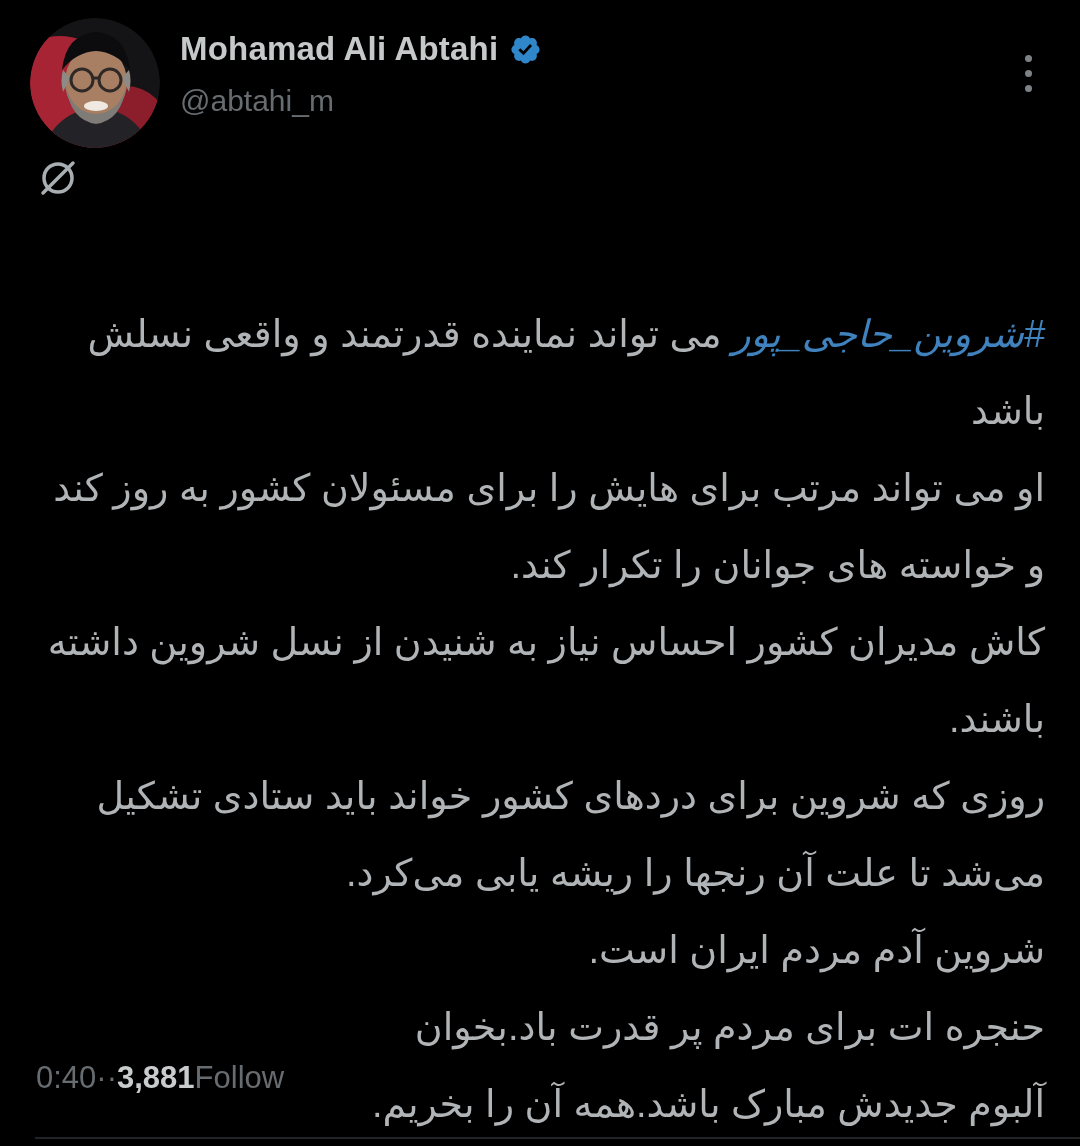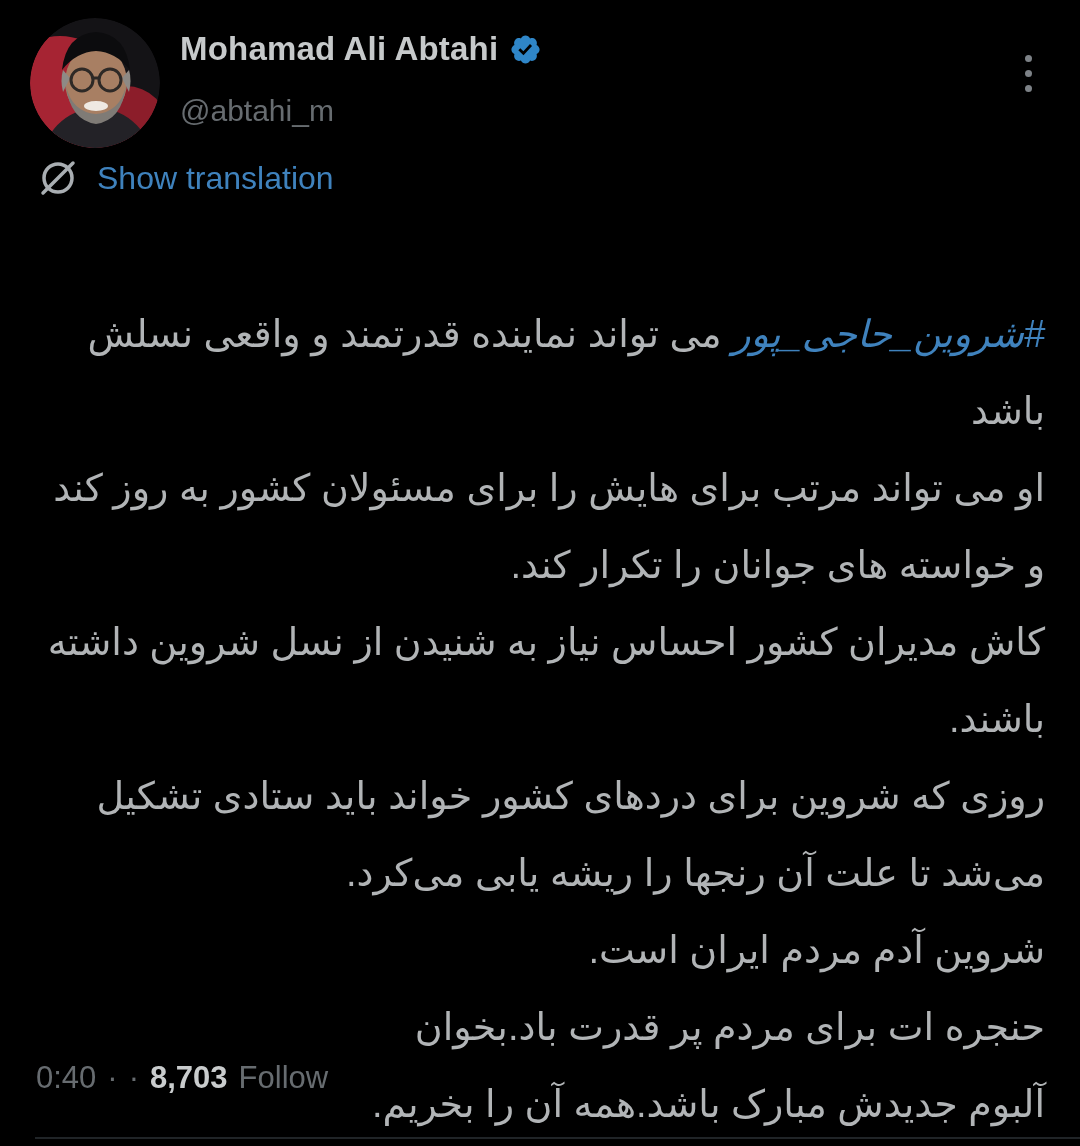--- a/index.html
+++ b/index.html
@@ -5,41 +5,41 @@
   html,body{margin:0;padding:0;background:#000;}
   body{font-family:"Liberation Sans","DejaVu Sans",sans-serif;}
   .page{position:relative;width:1080px;height:1146px;background:#000;overflow:hidden;}
 
   
   .avatar{position:absolute;left:30px;top:18px;width:130px;height:130px;border-radius:50%;overflow:hidden;}
   .name-block{position:absolute;left:180px;top:30px;}
   .name-row{display:flex;align-items:center;}
   .display-name{font-size:33px;font-weight:bold;color:#c6c9ca;letter-spacing:.2px;}
   .verified{width:33px;height:33px;margin-left:11px;flex:0 0 auto;}
-  .handle{margin-top:26px;font-size:30px;color:#676c70;}
+  .handle{margin-top:16px;font-size:30px;color:#676c70;}
 
   .follow-btn{position:absolute;right:94px;top:36px;height:63px;padding:0 61px;
     background:#d8dbdc;color:#15181b;border:none;border-radius:40px;
     font-family:inherit;font-size:30px;font-weight:bold;display:flex;align-items:center;cursor:pointer;}
   .dots{position:absolute;right:44px;top:51px;display:flex;flex-direction:column;gap:8px;cursor:pointer;padding:4px;}
   .dots span{width:7px;height:7px;border-radius:50%;background:#7d8287;display:block;}
 
   
   .translate-row{position:absolute;left:36px;top:156px;display:flex;align-items:center;gap:17px;cursor:pointer;}
   .translate-icon{width:44px;height:44px;}
   .translate-label{font-size:32px;color:#3f82bd;}
 
   
   .tweet-text{position:absolute;left:35px;right:35px;top:219px;
     direction:rtl;text-align:right;unicode-bidi:plaintext;
     font-size:38px;line-height:77px;color:#b1b4b6;white-space:pre-line;}
   .hashtag{color:#3f82bd;text-decoration:none;cursor:pointer;font-style:italic;}
 
   
-  .meta-row{position:absolute;left:36px;top:1060px;display:flex;align-items:baseline;gap:11px;
+  .meta-row{position:absolute;left:36px;top:1060px;display:flex;align-items:baseline;
     font-size:31px;color:#676c70;}
   .views-count{color:#c9cccd;font-weight:bold;}
 
   .divider{position:absolute;left:35px;right:0;top:1137px;height:2px;background:#202427;}
 </style>
 </head>
 <body>
 
 <div class="page">
 
@@ -83,36 +83,35 @@
     <span></span>
       <span></span>
       <span></span>
   </div>
 
   <div class="translate-row">
     <svg class="translate-icon" viewBox="0 0 44 44">
       <circle cx="22" cy="22" r="14" fill="none" stroke="#a9aeb2" stroke-width="3.5"></circle>
       <line x1="7" y1="37" x2="37" y2="7" stroke="#a9aeb2" stroke-width="3.5" stroke-linecap="round"></line>
     </svg>
-    <span class="translate-label">Show translation</span>
   </div>
 
   <div class="tweet-text" dir="rtl">
     <a class="hashtag">#شروین_حاجی_پور</a><span> می تواند نماینده قدرتمند و واقعی نسلش باشد
 او می تواند مرتب برای هایش را برای مسئولان کشور به روز کند و خواسته های جوانان را تکرار کند.
 کاش مدیران کشور احساس نیاز به شنیدن از نسل شروین داشته باشند.
 روزی که شروین برای دردهای کشور خواند باید ستادی تشکیل می‌شد تا علت آن رنجها را ریشه یابی می‌کرد.
 شروین آدم مردم ایران است.
 حنجره ات برای مردم پر قدرت باد.بخوان
 آلبوم جدیدش مبارک باشد.همه آن را بخریم.</span>
   </div>
 
   <div class="meta-row">
     <span>0:40</span>
     <span>·</span>
     <span>·</span>
-    <span class="views-count">8,703</span>
+    <span class="views-count">3,881</span>
     <span>Follow</span>
   </div>
 
   <div class="divider"></div>
 
 </div>
 
 </body></html>

